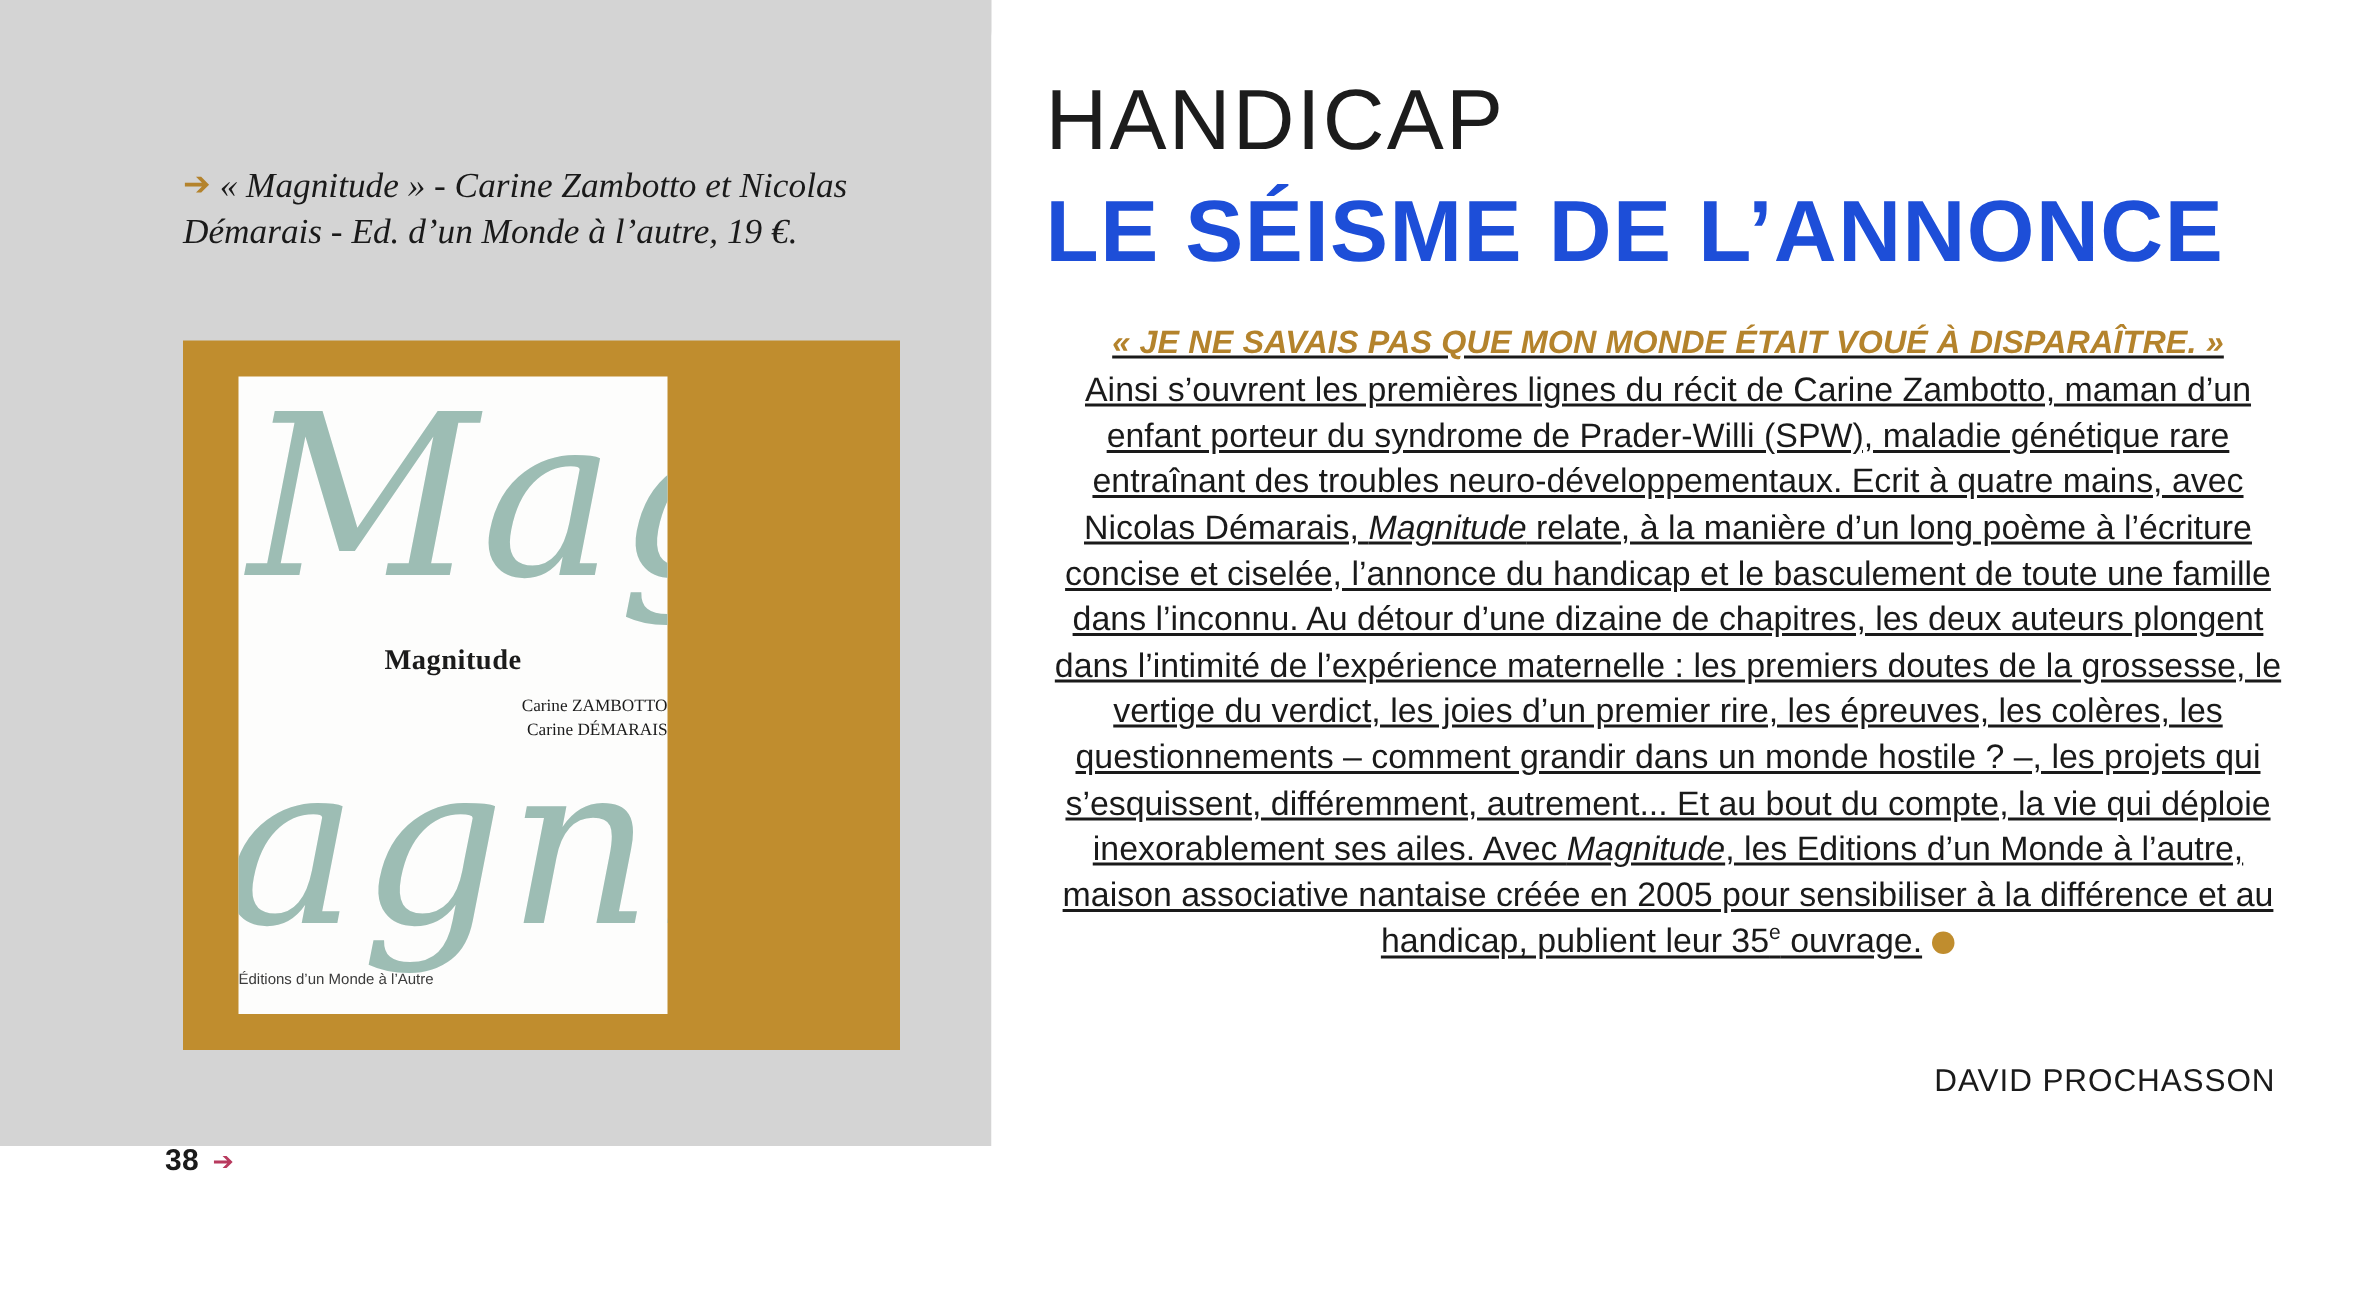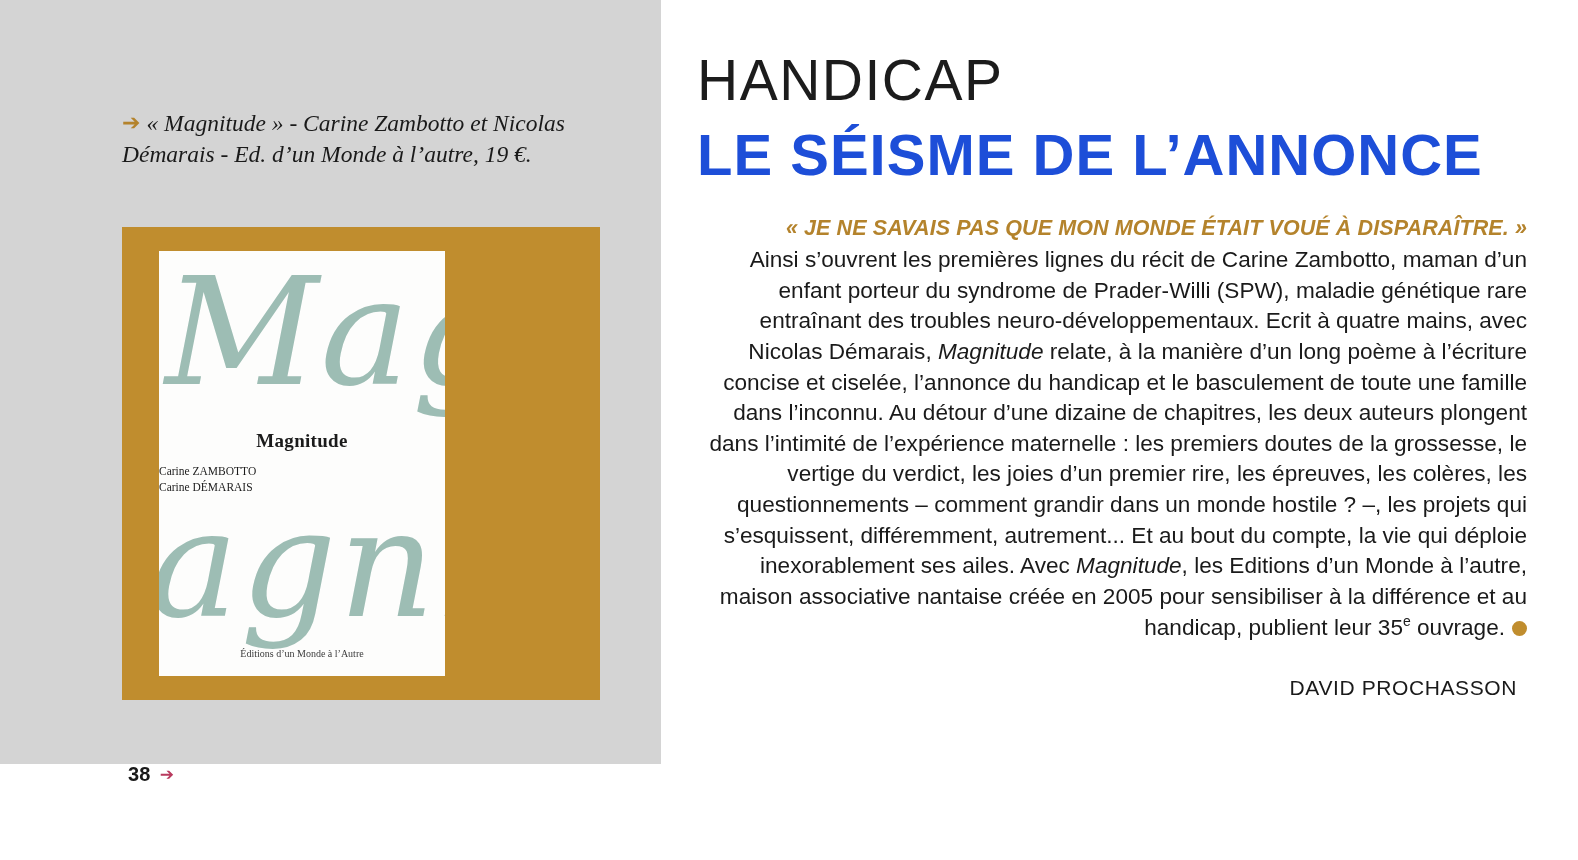--- a/index.html
+++ b/index.html
@@ -94,52 +94,51 @@
     font-weight: bold;
     font-size: 19px;
     color: #1b1b1b;
     letter-spacing: 0.3px;
   }
   .cover-authors {
     position: absolute;
     left: 0;
     right: 0;
     top: 213px;
-    text-align: left;
+    text-align: right;
     font-family: "Liberation Serif", serif;
     font-size: 11.5px;
     color: #1b1b1b;
     line-height: 1.35;
   }
   .cover-publisher {
     position: absolute;
     left: 0;
     right: 0;
     bottom: 17px;
-    text-align: center;
-    font-family: Liberation Serif, serif;
+    text-align: left;
+    font-family: Liberation Sans, sans-serif;
     font-size: 10px;
     color: #3b3b3b;
   }
   
   .footer {
     position: absolute;
     left: 110px;
     top: 763px;
     display: flex;
     align-items: center;
     font-size: 18.5px;
     color: #1a1a1a;
     letter-spacing: 0.2px;
   }
   .footer .pagenum {
     font-weight: bold;
     font-size: 20px;
     margin-right: 9px;
-    margin-left: 18px;
   }
   .footer .arrow-red {
     color: #b83a5e;
     font-size: 17px;
     margin-right: 9px;
     vertical-align: middle;
   }
   
   .right-col {
     position: absolute;
@@ -171,21 +170,22 @@
     line-height: 1.05;
   }
   .body-text {
     position: absolute;
     left: 36px;
     top: 214px;
     width: 830px;
     font-size: 22.6px;
     line-height: 1.355;
     color: #1a1a1a;
-    text-align: right;
+    text-align: center;
+    text-decoration: underline;
   }
   .lede {
     display: block;
     font-weight: bold;
     font-style: italic;
     color: #b4832c;
     font-size: 21.5px;
     letter-spacing: 0.1px;
     margin-bottom: 2px;
   }
@@ -197,21 +197,21 @@
     width: 15px;
     height: 15px;
     border-radius: 50%;
     background: #c08d2e;
     vertical-align: -1px;
     margin-left: 7px;
   }
   .byline {
     position: absolute;
     right: 61px;
-    top: 676px;
+    top: 709px;
     font-size: 21px;
     letter-spacing: 0.6px;
     color: #1a1a1a;
   }
   sup.ord {
     font-size: 0.62em;
     vertical-align: super;
   }
 </style>
 </head>

